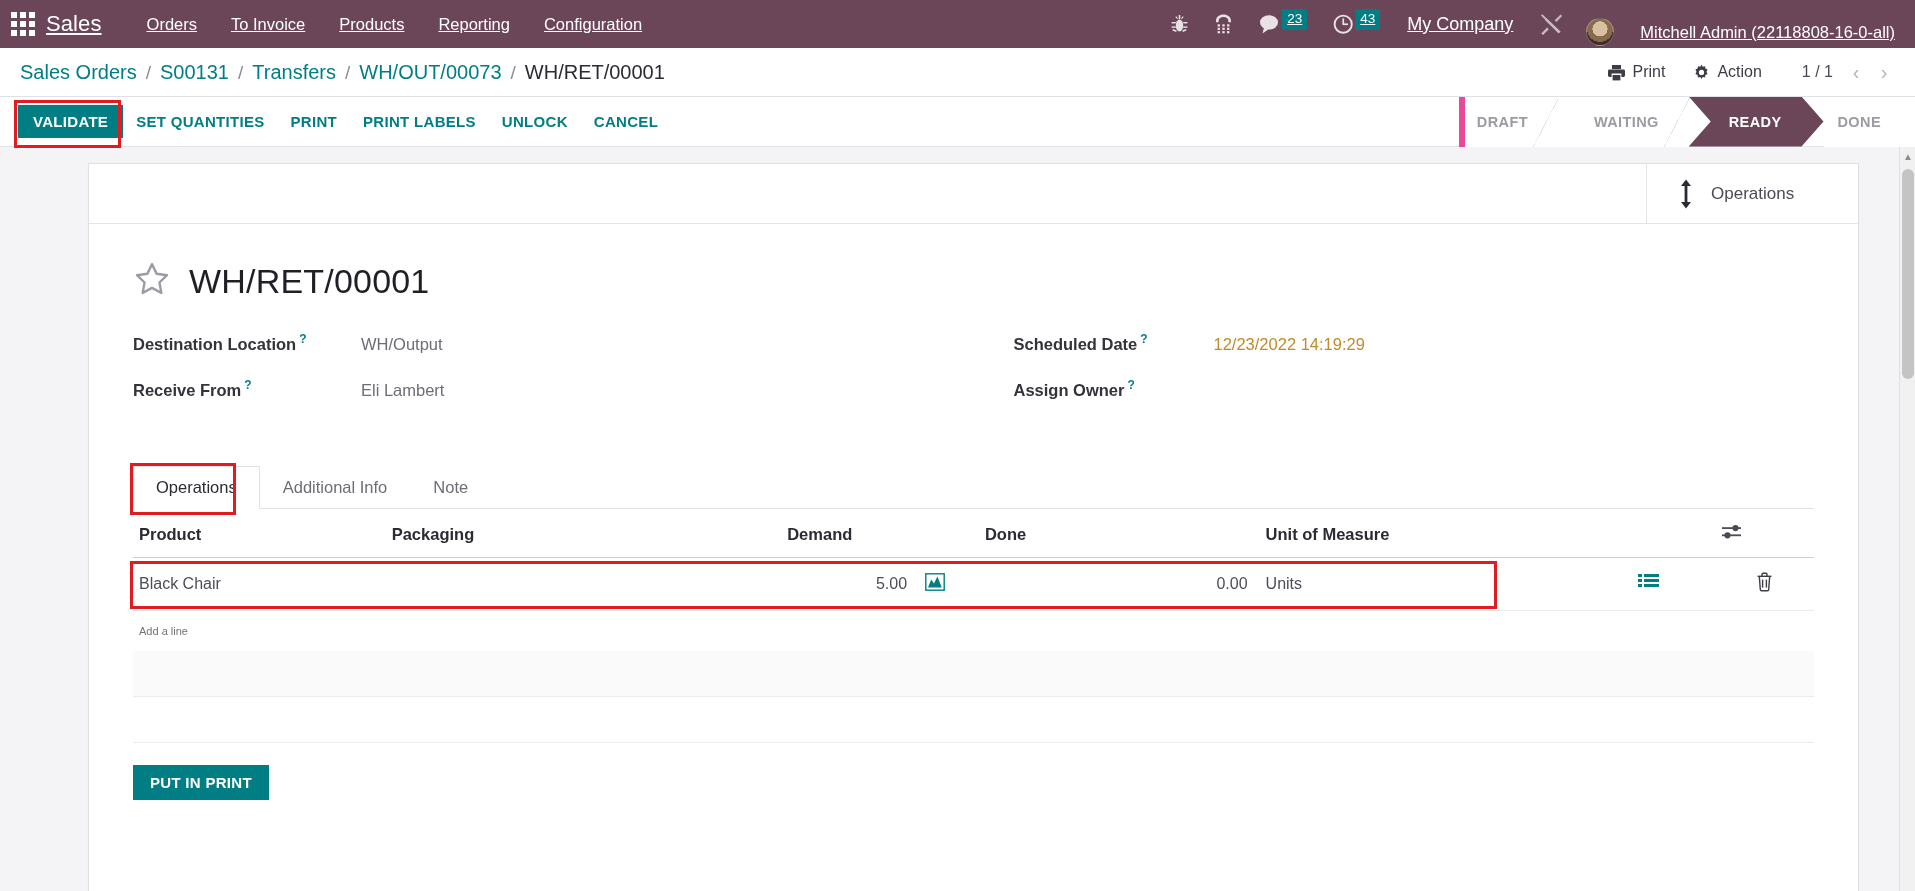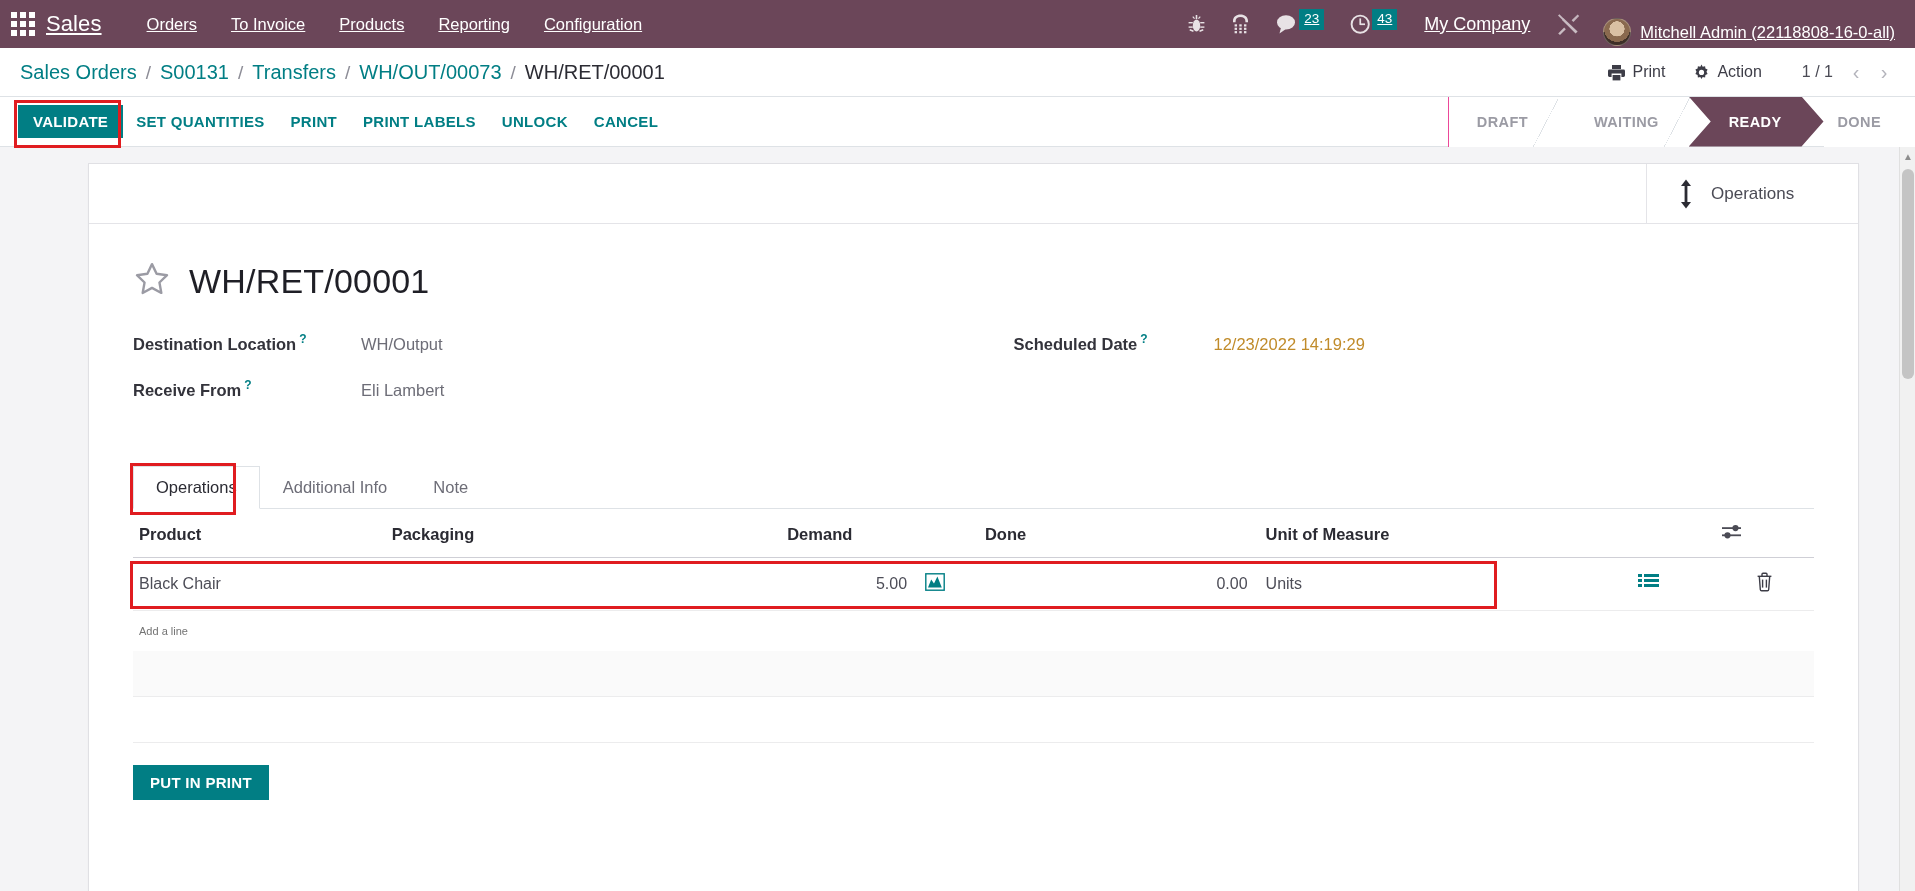--- a/index.html
+++ b/index.html
@@ -77,21 +77,21 @@
     text-align: center;
   }
   .nav-company {
     font-size: 18px;
     padding: 0 14px;
     line-height: 48px;
     cursor: pointer;
     white-space: nowrap;
   }
   .nav-user {
-    display: flex; align-items: center; gap: 9px;
+    display: flex; align-items: center; gap: 26px;
     padding: 0 6px 0 10px; cursor: pointer; height: 32px;
   }
   .avatar {
     width: 28px; height: 28px; border-radius: 50%;
     background: radial-gradient(circle at 50% 38%, #d9c0a3 0 36%, #8a6a4f 37% 62%, #3e2f28 63% 100%);
     border: 1px solid rgba(255,255,255,.25);
     overflow: hidden;
     flex: none;
   }
   .nav-user-name { font-size: 16.5px; white-space: nowrap; }
@@ -170,21 +170,21 @@
     display: flex; align-items: center; justify-content: center;
     padding: 0 30px 0 36px;
     font-size: 14.5px;
     font-weight: 700;
     letter-spacing: .4px;
     color: #9b9ba4;
     background: #fff;
     cursor: pointer;
     white-space: nowrap;
   }
-  .status-step:first-child { border-left: 1px solid #ec4899; padding-left: 28px; }
+  .status-step:first-child { border-left: 6px solid #ec4899; padding-left: 12px; }
   .status-step::after {
     content: "";
     position: absolute; right: -1px; top: 0;
     width: 26px; height: 100%;
     background: linear-gradient(to bottom right, transparent 49.4%, #dee2e6 49.4%, #dee2e6 51%, transparent 51%);
     pointer-events: none;
   }
   .status-step.active {
     background: #6b4659;
     color: #ffffff;
@@ -502,20 +502,26 @@
             <div class="field-value">Eli Lambert</div>
           </div>
         </div>
 
         <div class="col-right">
           <div class="field-row">
             <div class="field-label">
               <span>Scheduled Date</span><span class="qm">?</span>
             </div>
             <div class="field-value date">12/23/2022 14:19:29</div>
+          </div>
+          <div class="field-row">
+            <div class="field-label">
+              <span>Assign Owner</span><span class="qm">?</span>
+            </div>
+            <div class="field-value"></div>
           </div>
         </div>
       </div>
 
       <div class="notebook">
         <div class="tabs">
           <div class="tab active">Operations</div>
           <div class="tab">Additional Info</div>
           <div class="tab">Note</div>
           <div class="highlight-box" style="left:-3px; top:-3px; width:106px; height:52px;"></div>

